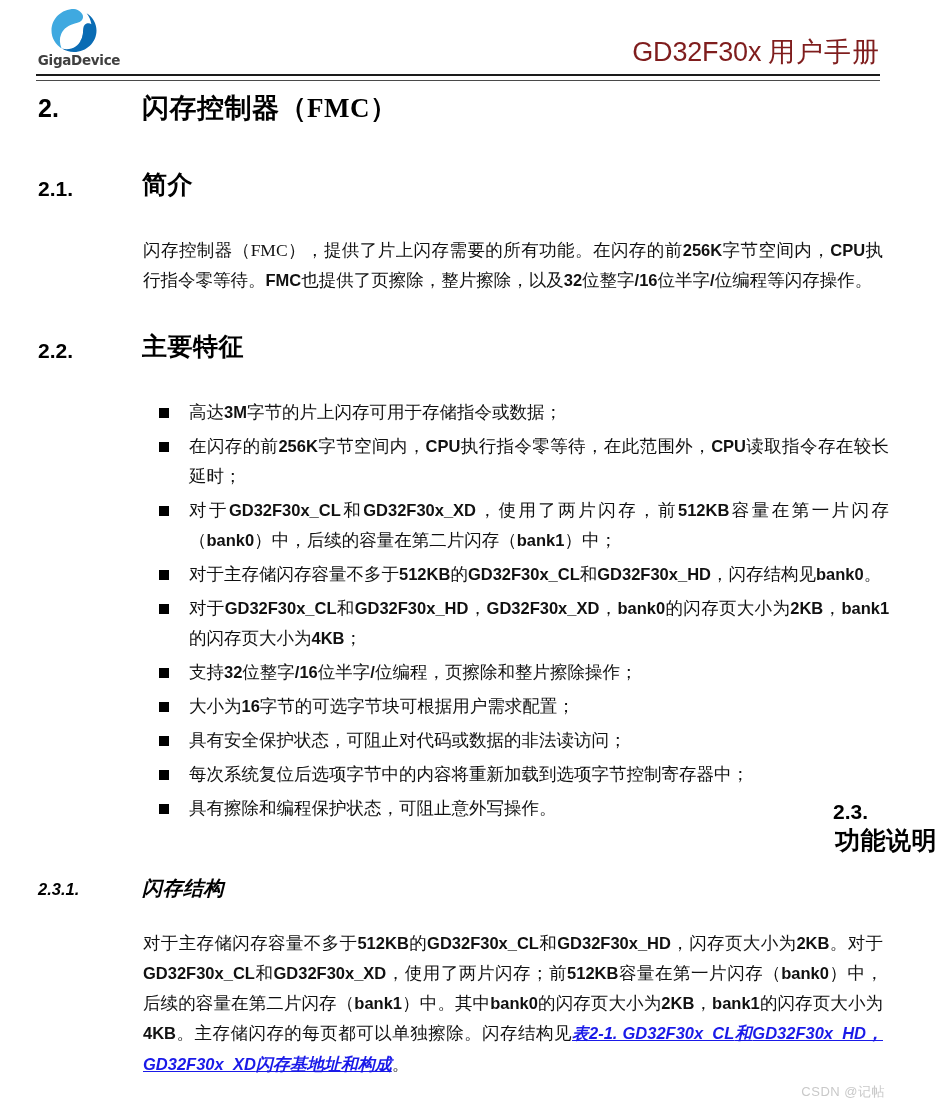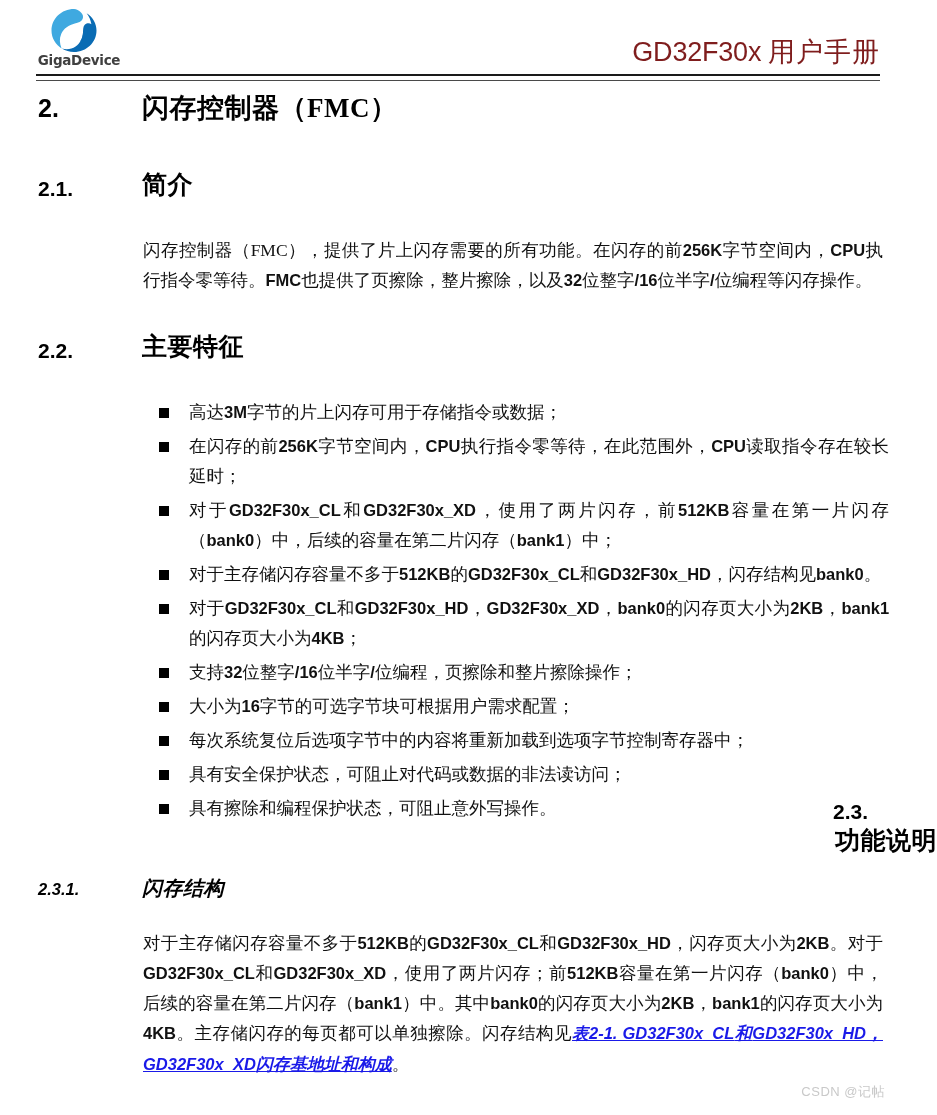--- a/index.html
+++ b/index.html
@@ -231,22 +231,22 @@
 </div>
 
 <ul class="bullet-list" id="feature-list">
     <li class="bullet-item"><span class="marker"></span><span><span>高达</span><span class="latin">3M</span><span>字节的片上闪存可用于存储指令或数据；</span></span></li>
     <li class="bullet-item"><span class="marker"></span><span><span>在闪存的前</span><span class="latin">256K</span><span>字节空间内，</span><span class="latin">CPU</span><span>执行指令零等待，在此范围外，</span><span class="latin">CPU</span><span>读取指令存在较长延时；</span></span></li>
     <li class="bullet-item"><span class="marker"></span><span><span>对于</span><span class="latin">GD32F30x_CL</span><span>和</span><span class="latin">GD32F30x_XD</span><span>，使用了两片闪存，前</span><span class="latin">512KB</span><span>容量在第一片闪存（</span><span class="latin">bank0</span><span>）中，后续的容量在第二片闪存（</span><span class="latin">bank1</span><span>）中；</span></span></li>
     <li class="bullet-item"><span class="marker"></span><span><span>对于主存储闪存容量不多于</span><span class="latin">512KB</span><span>的</span><span class="latin">GD32F30x_CL</span><span>和</span><span class="latin">GD32F30x_HD</span><span>，闪存结构见</span><span class="latin">bank0</span><span>。</span></span></li>
     <li class="bullet-item"><span class="marker"></span><span><span>对于</span><span class="latin">GD32F30x_CL</span><span>和</span><span class="latin">GD32F30x_HD</span><span>，</span><span class="latin">GD32F30x_XD</span><span>，</span><span class="latin">bank0</span><span>的闪存页大小为</span><span class="latin">2KB</span><span>，</span><span class="latin">bank1</span><span>的闪存页大小为</span><span class="latin">4KB</span><span>；</span></span></li>
     <li class="bullet-item"><span class="marker"></span><span><span>支持</span><span class="latin">32</span><span>位整字</span><span class="latin">/16</span><span>位半字</span><span class="latin">/</span><span>位编程，页擦除和整片擦除操作；</span></span></li>
     <li class="bullet-item"><span class="marker"></span><span><span>大小为</span><span class="latin">16</span><span>字节的可选字节块可根据用户需求配置；</span></span></li>
+    <li class="bullet-item"><span class="marker"></span><span><span>具有安全保护状态，可阻止对代码或数据的非法读访问；</span></span></li>
     <li class="bullet-item"><span class="marker"></span><span><span>每次系统复位后选项字节中的内容将重新加载到选项字节控制寄存器中；</span></span></li>
-    <li class="bullet-item"><span class="marker"></span><span><span>具有安全保护状态，可阻止对代码或数据的非法读访问；</span></span></li>
     <li class="bullet-item"><span class="marker"></span><span><span>具有擦除和编程保护状态，可阻止意外写操作。</span></span></li>
   </ul>
 
 <div class="h2-row" style="top:800px;flex-direction:column;">
   <span class="h-num">2.3.</span>
   <span class="h-text">功能说明</span>
 </div>
 
 <div class="h3-row" style="top:875px;">
   <span class="h-num">2.3.1.</span>

